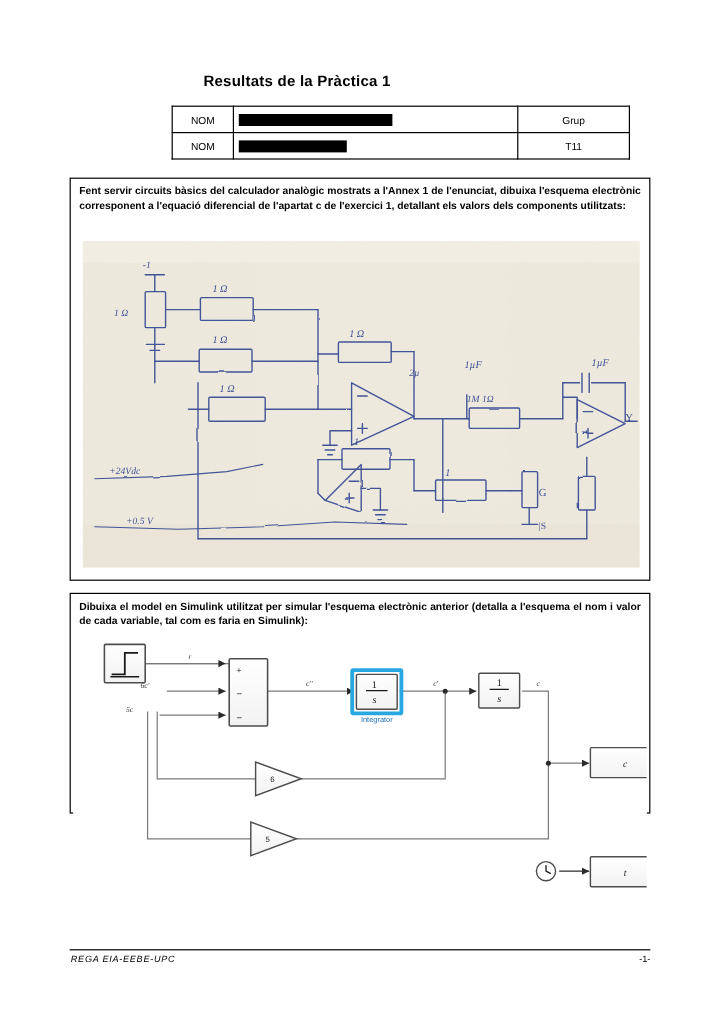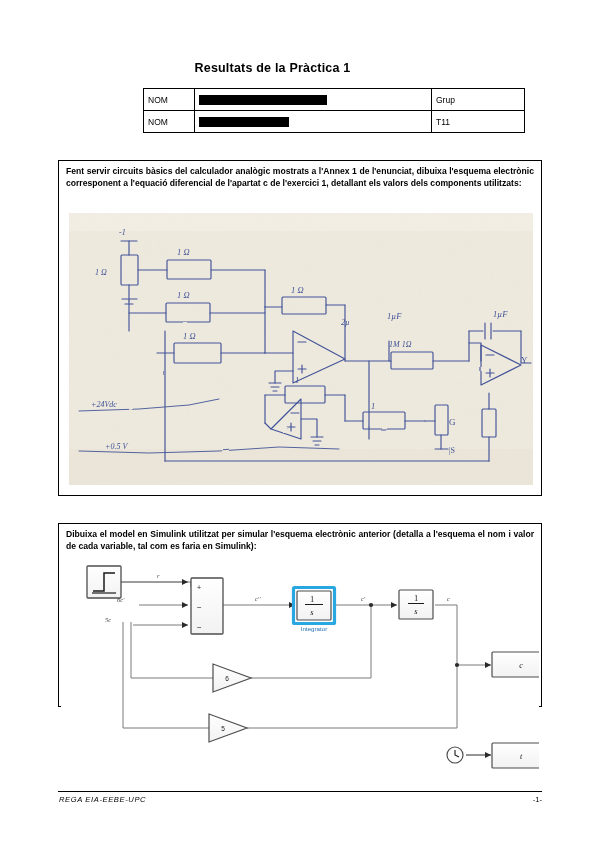--- a/index.html
+++ b/index.html
@@ -26,60 +26,60 @@
   .doc-title {
     position: absolute;
     left: 0;
     top: 61px;
     width: 495px;
     text-align: center;
     font-size: 12.5px;
     font-weight: bold;
     color: #000;
     letter-spacing: .2px;
-    padding-left: 25px;
   }
 
   
   .hdr-table {
     position: absolute;
     left: 143px;
     top: 88px;
     width: 354px;
     border-collapse: collapse;
     table-layout: fixed;
   }
   .hdr-table td {
     border: 1.2px solid #000;
     height: 21px;
     padding: 0 4px;
     font-size: 8.5px;
     color: #000;
     vertical-align: middle;
+    text-align: center;
   }
   .c-label { width: 42px; }
   .c-value { width: 228px; position: relative; }
   .c-grup  { width: 84px; vertical-align: top; padding-top: 2px;}
   .redact {
     display: block;
     height: 10px;
     background: #000;
   }
   .redact.w1 { width: 128px; }
   .redact.w2 { width: 90px; }
 
   
   .box {
     position: absolute;
     border: 1.1px solid #000;
     background: #fff;
     box-sizing: border-box;
   }
-  #box1 { left: 58px; top: 148px; width: 484px; height: 336px; margin-top: 12px; }
-  #box2 { left: 58px; top: 523px; width: 484px; height: 184px; }
+  #box1 { left: 58px; top: 148px; width: 484px; height: 336px; }
+  #box2 { left: 58px; top: 494px; width: 484px; height: 184px; }
 
   .prompt {
     position: absolute;
     left: 7px;
     right: 7px;
     top: 5px;
     font-size: 8.6px;
     font-weight: bold;
     line-height: 1.38;
     color: #000;

